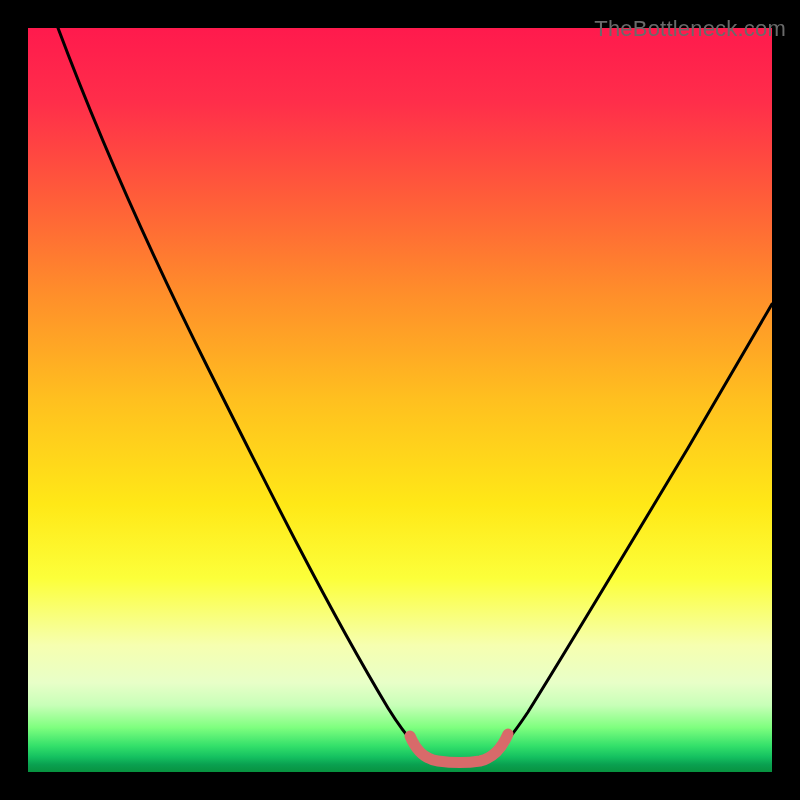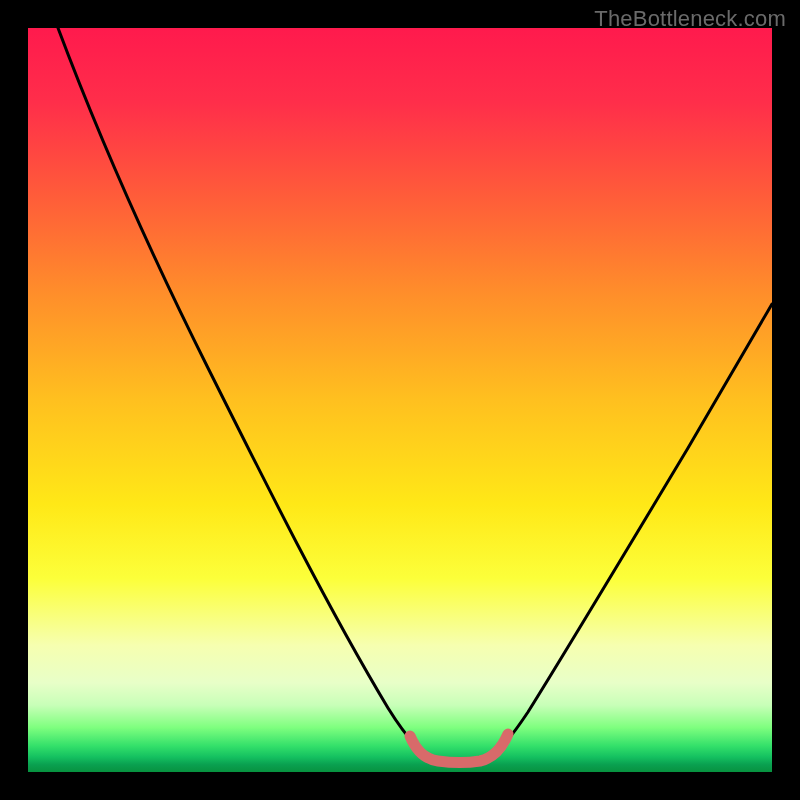--- a/index.html
+++ b/index.html
@@ -7,21 +7,21 @@
     padding: 0;
     width: 800px;
     height: 800px;
     background: #000;
     overflow: hidden;
     position: relative;
     font-family: Arial, sans-serif;
   }
   .watermark {
     position: absolute;
-    top: 6px;
+    top: 16px;
     right: 14px;
     color: #6a6a6a;
     font-size: 22px;
     font-weight: 500;
     letter-spacing: 0.2px;
     z-index: 10;
   }
   .plot-area {
     position: absolute;
     left: 28px;

